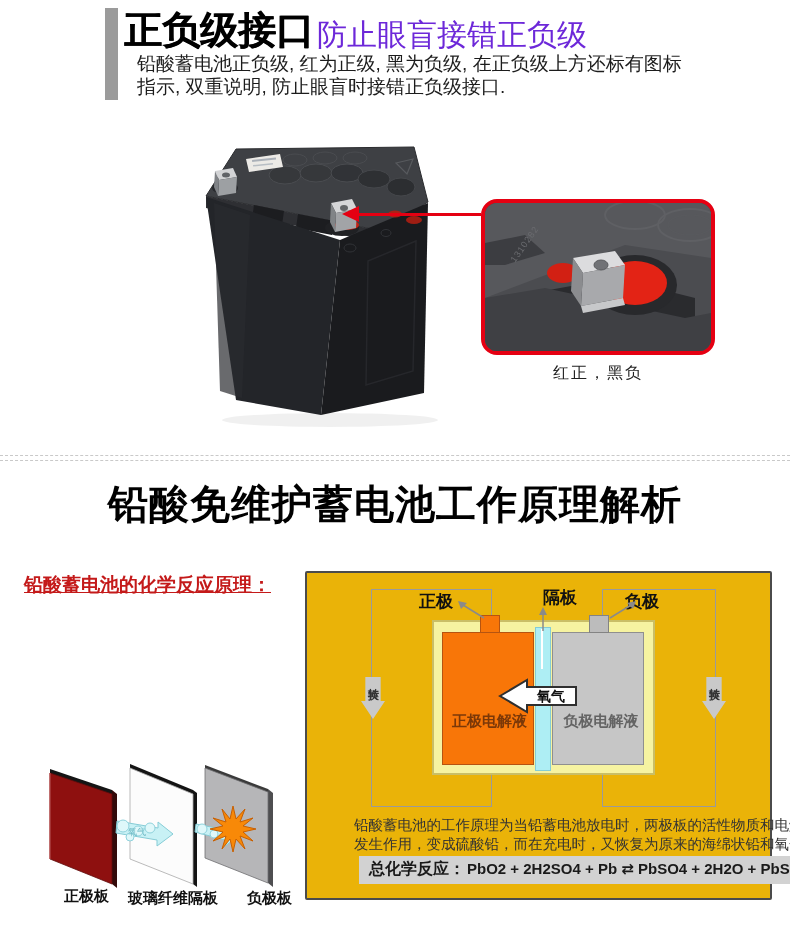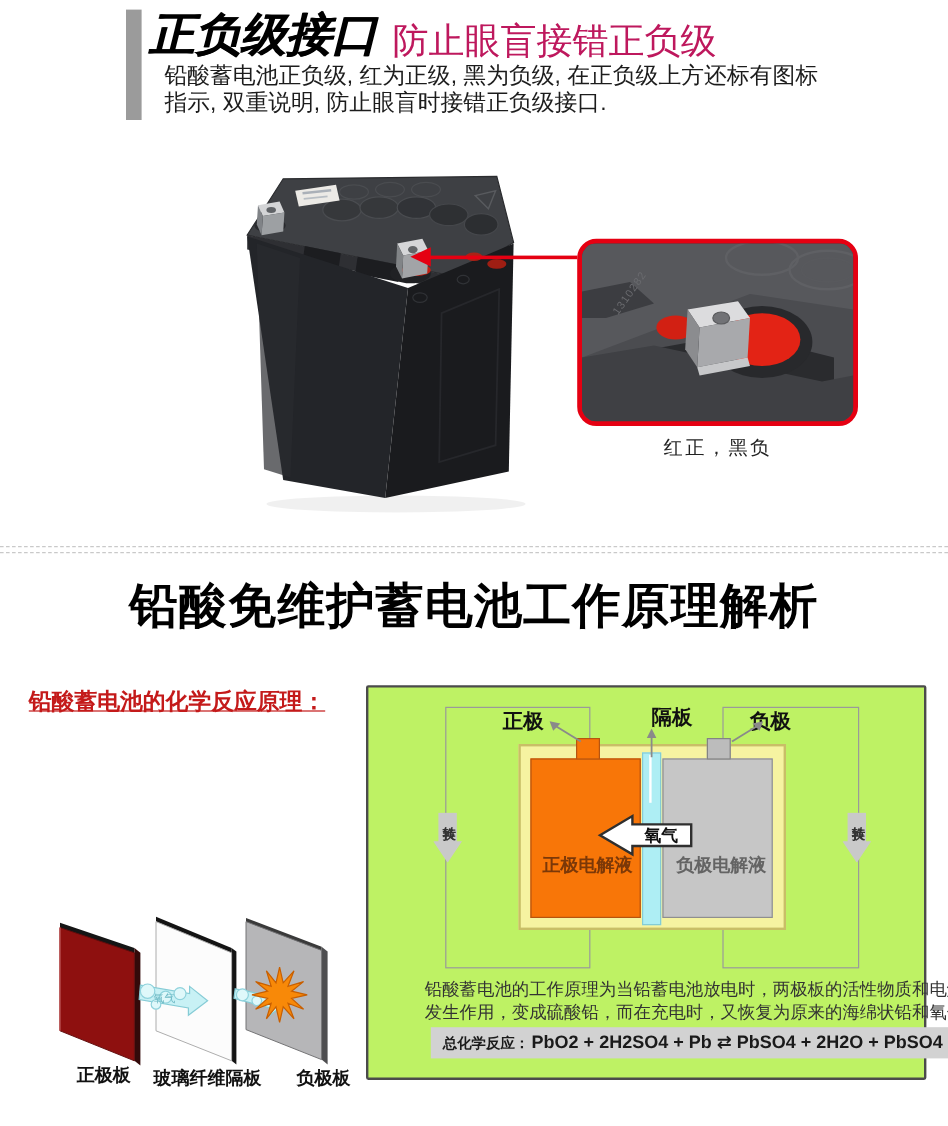--- a/index.html
+++ b/index.html
@@ -5,58 +5,58 @@
   html,body{margin:0;padding:0;background:#fff;}
   #app{
     position:relative;width:790px;height:938px;background:#ffffff;overflow:hidden;
     font-family:"Liberation Sans","DejaVu Sans",sans-serif;color:#1a1a1a;
   }
   .abs{position:absolute;}
 
   
   .side-bar{left:105px;top:8px;width:13px;height:92px;background:#9b9b9b;}
   .title-line{left:124px;top:2px;height:50px;display:flex;align-items:flex-end;white-space:nowrap;}
-  .t-strong{font-size:38px;font-weight:900;color:#000;letter-spacing:0;text-shadow:0.8px 0 0 #000;line-height:1.1;font-style:italic;}
-  .t-rest{font-size:30px;font-weight:500;color:#be185d;line-height:1.15;margin-left:13px;}
+  .t-strong{font-size:38px;font-weight:900;color:#000;letter-spacing:0;text-shadow:0.8px 0 0 #000;line-height:1.1;}
+  .t-rest{font-size:30px;font-weight:500;color:#6d28d9;line-height:1.15;margin-left:3px;}
   .s1-body{left:127px;top:52px;width:560px;font-size:19px;line-height:23px;color:#1c1c1c;white-space:nowrap;margin-left:10px;}
 
   
   .battery-svg{left:190px;top:133px;}
   .red-line{left:358px;top:213px;width:123px;height:3px;background:#e50012;}
   .red-head{left:342px;top:206px;width:0;height:0;border-top:8px solid transparent;border-bottom:8px solid transparent;border-right:17px solid #e50012;}
   .callout{left:481px;top:199px;width:234px;height:156px;border:4px solid #e50012;border-radius:16px;overflow:hidden;background:#46474b;box-sizing:border-box;}
   .callout-caption{left:481px;top:363px;width:234px;text-align:center;font-size:16px;color:#222;letter-spacing:2px;}
 
   
   .dash{left:0;width:790px;height:0;border-top:1px dashed #c9c9c9;}
 
   
   .s2-title{left:0;top:477px;width:790px;text-align:center;font-size:40px;font-weight:bold;color:#000;letter-spacing:1px;white-space:nowrap;}
   .principle-label{left:24px;top:572px;font-size:19px;font-weight:bold;color:#c41a1a;white-space:nowrap;text-decoration:underline;}
 
-  .diagram{left:305px;top:571px;width:467px;height:329px;border:2px solid #4b4b4b;background:#bef264;box-sizing:border-box;border-radius:2px;}
+  .diagram{left:305px;top:571px;width:467px;height:329px;border:2px solid #4b4b4b;background:#eab308;box-sizing:border-box;border-radius:2px;}
   .diagram .abs{position:absolute;}
   .wire{border:1px solid #9a9a9a;background:transparent;}
   .wire-left{left:64px;top:16px;width:119px;height:216px;}
   .wire-right{left:295px;top:16px;width:112px;height:216px;}
   .container-yellow{left:125px;top:47px;width:223px;height:155px;background:#f6f3a1;border:2px solid #c9be67;box-sizing:border-box;}
   .cell-orange{left:135px;top:59px;width:92px;height:133px;background:#f87608;border:1px solid #b65410;box-sizing:border-box;}
   .cell-gray{left:245px;top:59px;width:92px;height:133px;background:#c6c6c6;border:1px solid #8f8f8f;box-sizing:border-box;}
   .sep-cyan{left:228px;top:54px;width:16px;height:144px;background:#aeeef4;border:1px solid #84ccd6;box-sizing:border-box;}
   .sep-highlight{left:234px;top:56px;width:2px;height:40px;background:#ffffff;}
   .tab-orange{left:173px;top:42px;width:20px;height:18px;background:#f87608;border:1px solid #b65410;box-sizing:border-box;}
   .tab-gray{left:282px;top:42px;width:20px;height:18px;background:#bcbcbc;border:1px solid #838383;box-sizing:border-box;}
   .electrode-label{font-size:17px;font-weight:bold;color:#111;white-space:nowrap;}
   .cell-label{font-size:15px;font-weight:bold;white-space:nowrap;text-align:center;}
   .convert-arrow{width:24px;height:42px;background:#c9c9c9;display:flex;justify-content:center;
     clip-path:polygon(18% 0,82% 0,82% 57%,100% 57%,50% 100%,0 57%,18% 57%);}
   .convert-text{writing-mode:vertical-rl;text-orientation:upright;font-size:11px;font-weight:bold;color:#333;line-height:1;padding-top:2px;letter-spacing:1px;}
   .diag-desc{font-size:14.5px;line-height:19px;color:#333;white-space:nowrap;}
   .equation-bar{left:52px;top:283px;background:#d2d2d2;padding:3px 10px 4px 10px;display:flex;align-items:baseline;white-space:nowrap;}
-  .eq-label{font-size:12px;font-weight:bold;color:#1a1a1a;}
+  .eq-label{font-size:16px;font-weight:bold;color:#1a1a1a;}
   .eq-formula{font-size:15px;font-weight:600;color:#1a1a1a;margin-left:2px;}
 
   
   .plates-svg{left:30px;top:755px;}
   .plate-label{font-size:15px;font-weight:bold;color:#111;text-align:right;white-space:nowrap;}
 </style>
 </head>
 <body>
 
 <div id="app">

